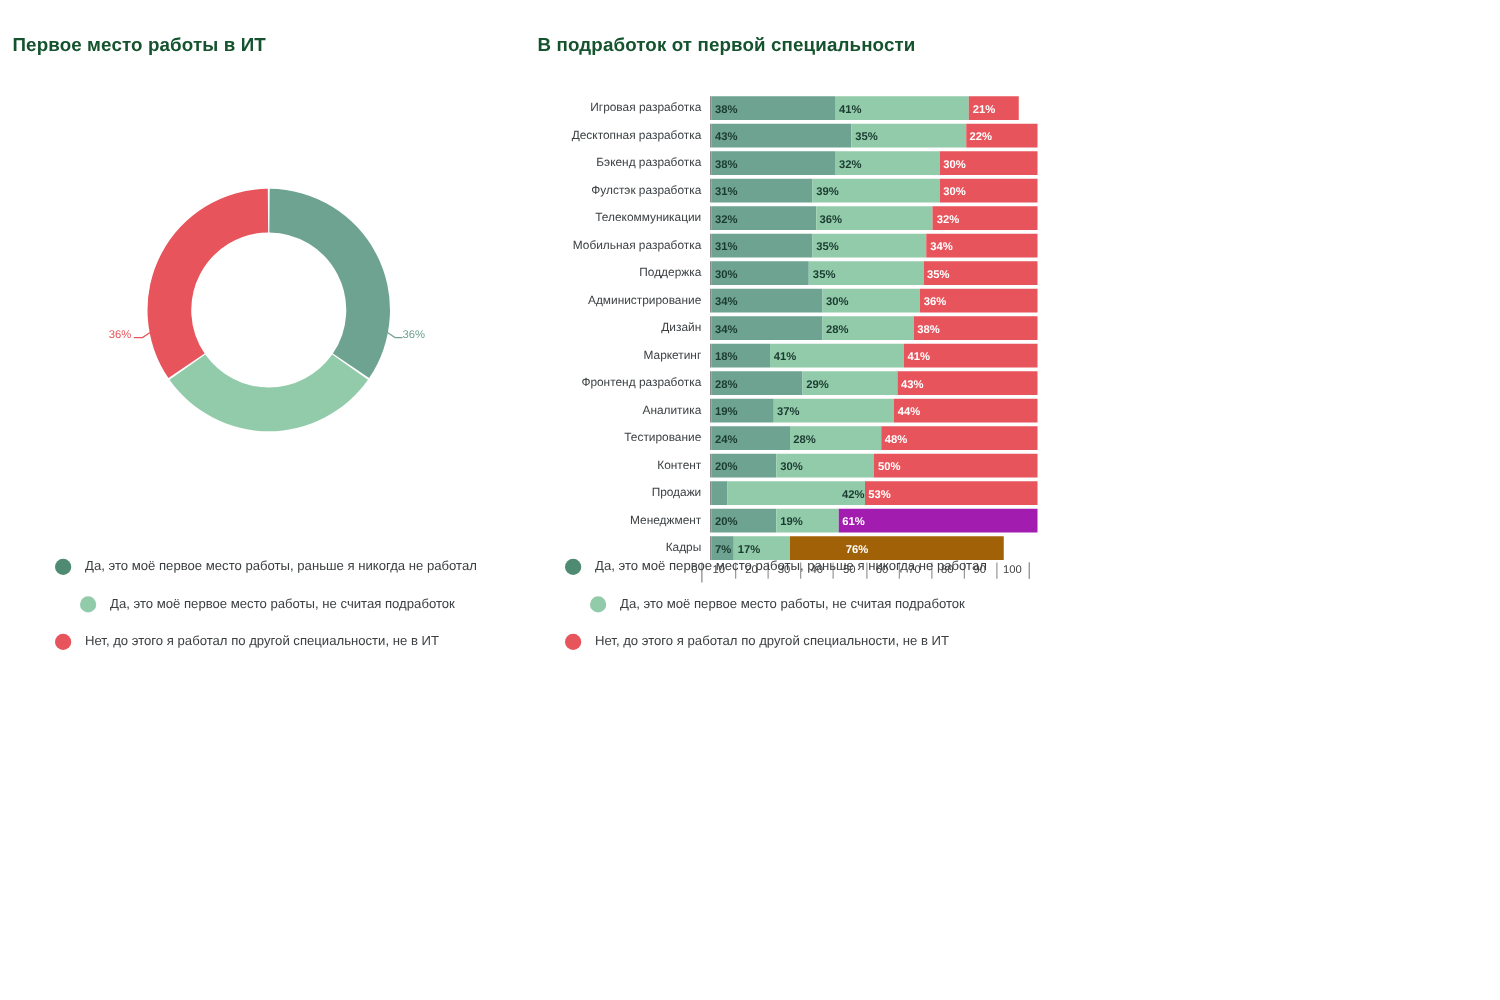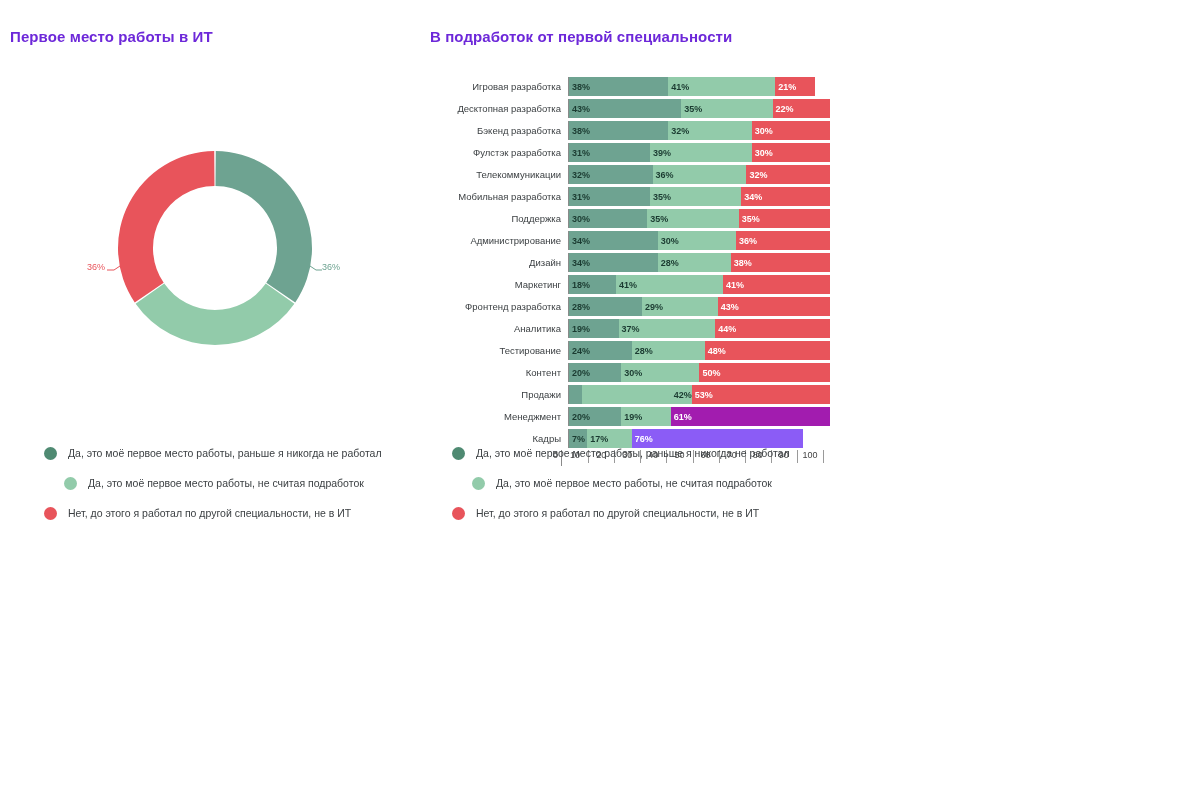--- a/index.html
+++ b/index.html
@@ -14,21 +14,21 @@
     color: #3c4043;
     overflow: hidden;
     position: relative;
   }
 
   .panel { position: absolute; }
 
   .panel-title {
     font-size: 15px;
     font-weight: bold;
-    color: #6d28d9;
+    color: #14532d;
     letter-spacing: 0.1px;
   }
 
   
   #donut-panel { left: 10px; top: 28px; width: 410px; }
   #donut-panel .panel-title { position: absolute; left: 0; top: 0; }
   #donut-wrap {
     position: absolute;
     left: 0px;
     top: 62px;
@@ -444,21 +444,21 @@
         </div>
         <div class="bar-row">
           <div class="bar-cat">Кадры</div>
           <div class="bar-track">
             <div class="seg s0" style="width: 18.27px; background: rgb(110, 163, 145);">
               <span>7%</span>
             </div>
             <div class="seg s1" style="width: 44.37px; background: rgb(146, 203, 170);">
               <span>17%</span>
             </div>
-            <div class="seg s2" style="width: 171px; background: #8b5cf6;">
+            <div class="seg s2" style="width: 171px; background: #a16207; padding-left: 42px;">
               <span>76%</span>
             </div>
           </div>
         </div>
       </div>
     <div class="axis-row">
       <div class="axis-spacer"></div>
       <div class="axis-scale" id="axis-scale">
         <div class="axis-zero">0</div>
       <div class="axis-tick" style="left: 26.1px;"></div>

